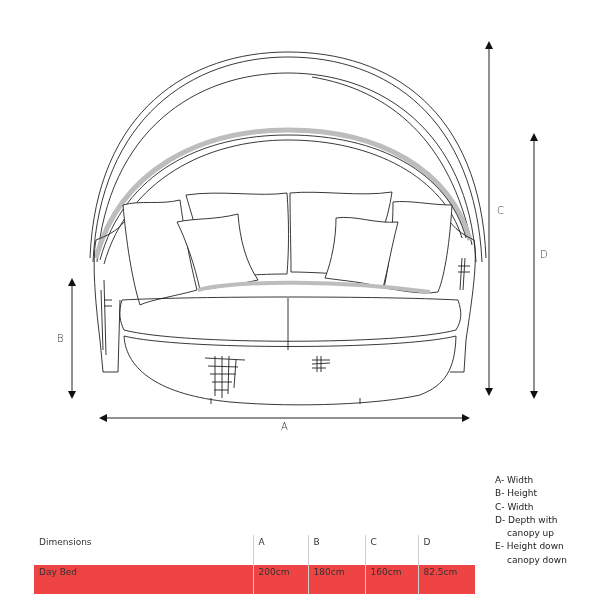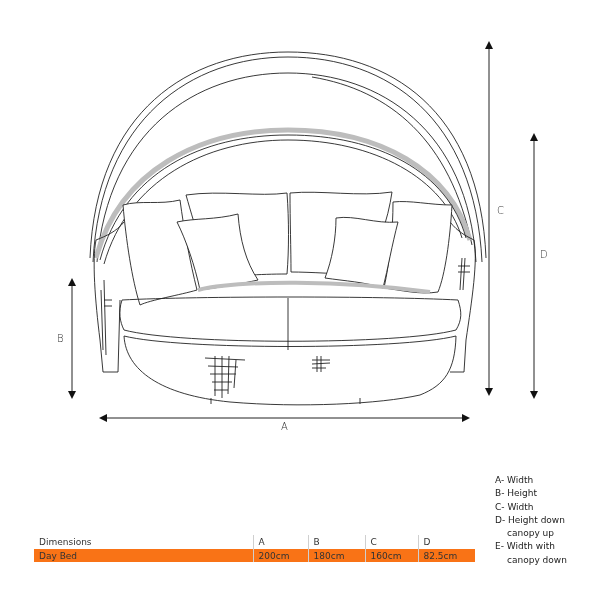--- a/index.html
+++ b/index.html
@@ -5,22 +5,22 @@
   html, body { margin:0; padding:0; background:#ffffff; }
   body { width:600px; height:600px; position:relative; overflow:hidden;
          font-family:"DejaVu Sans", "Liberation Sans", sans-serif; color:#333; }
   .drawing { position:absolute; left:0; top:0; width:600px; height:600px; }
   .lbl { position:absolute; font-size:10px; color:#333; font-weight:300; line-height:1; }
   .legend { position:absolute; left:495px; top:474px; font-size:9px; color:#222; line-height:13.3px; }
   .legend div { white-space:nowrap; }
   .legend .indent { padding-left:12px; }
   .dim-table { position:absolute; left:34px; top:535px; width:441px; border-collapse:collapse;
                font-size:9px; color:#333; }
-  .dim-table td { padding:0 0 0 5px; height:14px; vertical-align:middle; white-space:nowrap; }
-  .dim-table tr.row-data td { background:#f97316; height:13px; }
+  .dim-table td { padding:0 0 16px 5px; height:14px; vertical-align:middle; white-space:nowrap; }
+  .dim-table tr.row-data td { background:#ef4444; height:13px; }
   .dim-table td.c { border-left:1px solid #cfcfcf; }
 </style>
 </head>
 <body>
 
 <svg class="drawing" viewBox="0 0 600 600" xmlns="http://www.w3.org/2000/svg">
   <defs>
     <marker id="arr" markerWidth="8" markerHeight="8" refX="4" refY="4" orient="auto-start-reverse" markerUnits="userSpaceOnUse">
       <path d="M0,0 L8,4 L0,8 Z" fill="#111"></path>
     </marker>
@@ -89,23 +89,23 @@
 
 <span class="lbl" style="left:281px;top:422px;">A</span>
 <span class="lbl" style="left:57px;top:334px;">B</span>
 <span class="lbl" style="left:497px;top:206px;">C</span>
 <span class="lbl" style="left:540px;top:250px;">D</span>
 
 <div class="legend">
   <div>A- Width</div>
   <div>B- Height</div>
   <div>C- Width</div>
-  <div>D- Height down</div>
+  <div>D- Depth with</div>
   <div class="indent">canopy up</div>
-  <div>E- Width with</div>
+  <div>E- Height down</div>
   <div class="indent">canopy down</div>
 </div>
 
 <table class="dim-table">
   <colgroup>
     <col style="width:219px">
       <col style="width:55px">
       <col style="width:57px">
       <col style="width:53px">
       <col style="width:57px">

